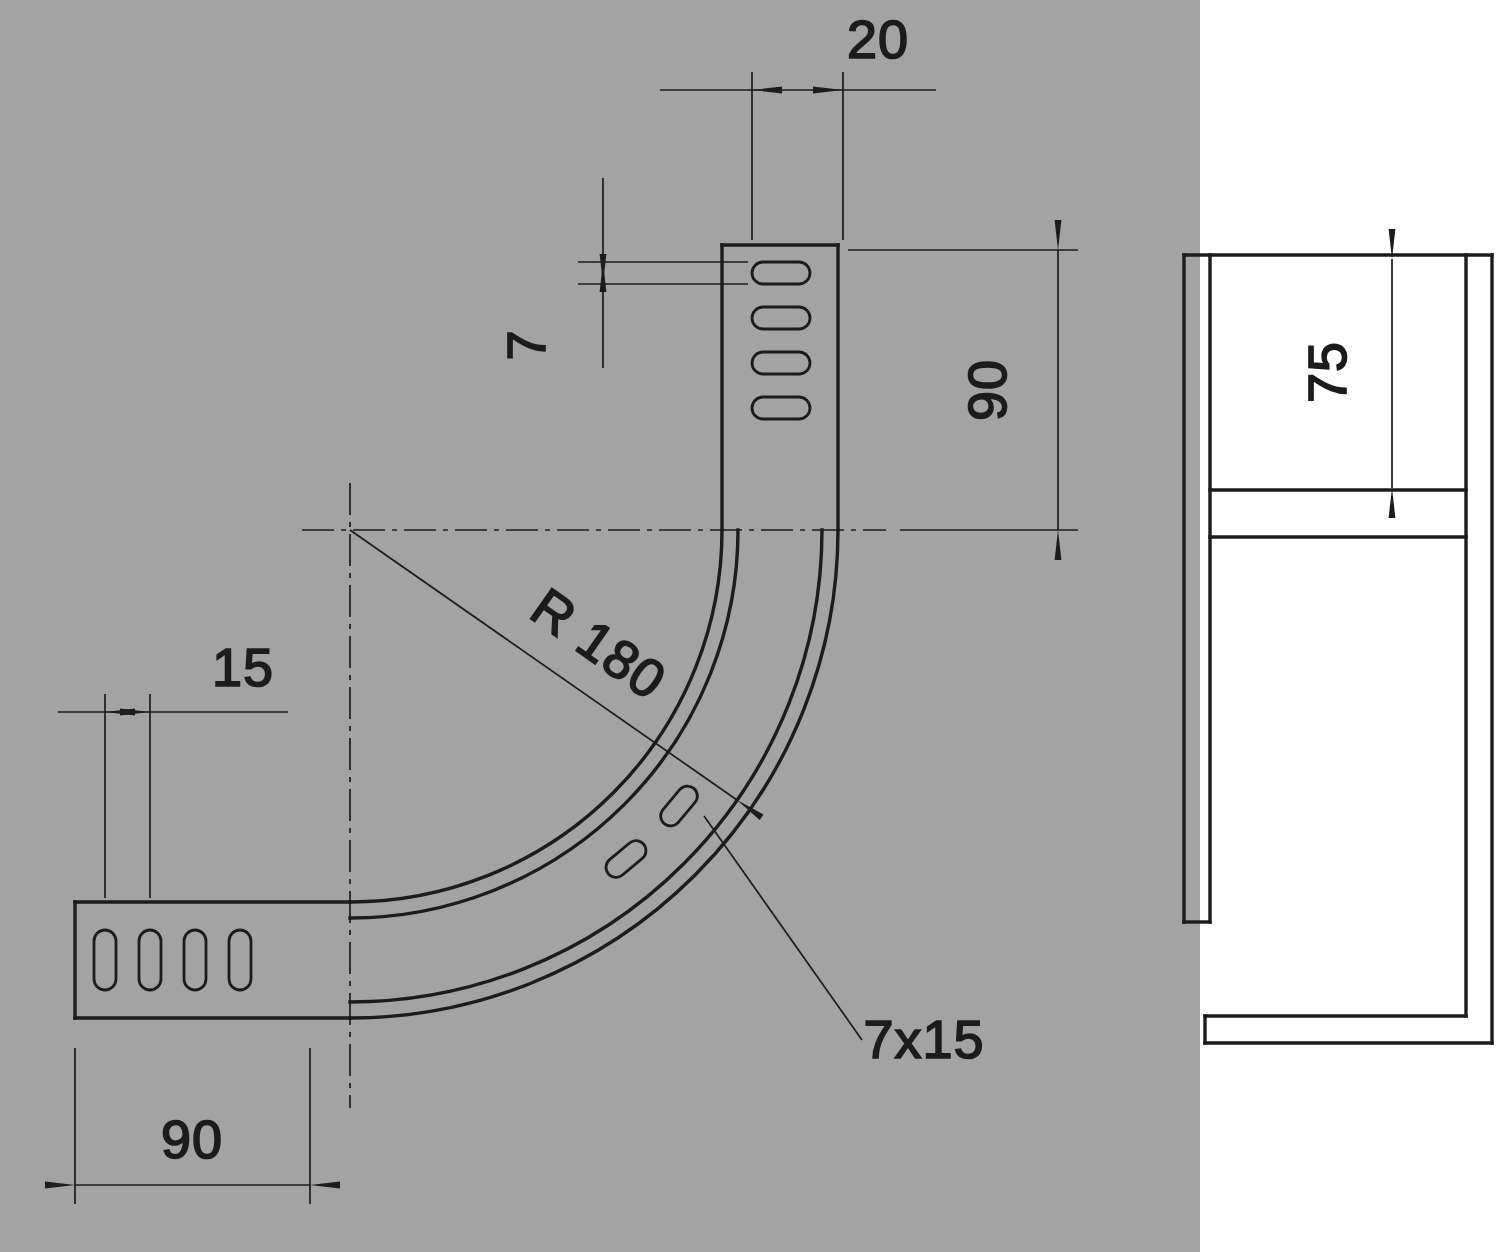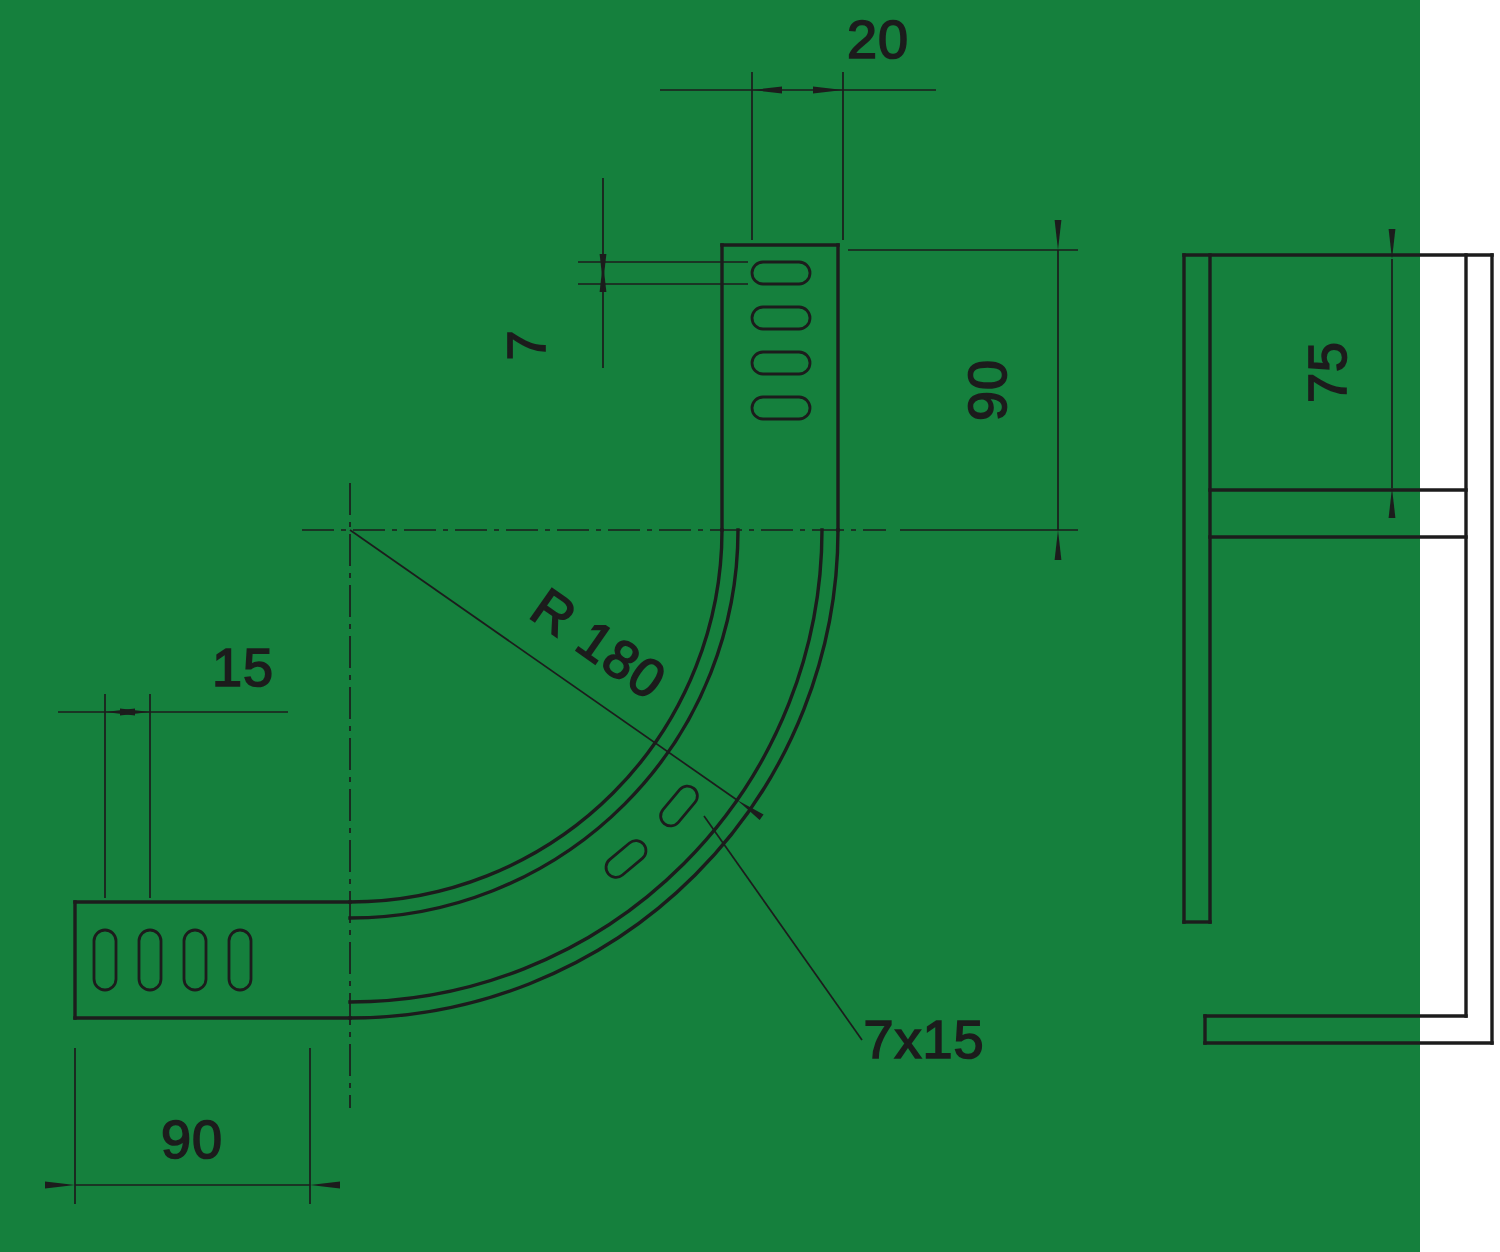--- a/index.html
+++ b/index.html
@@ -1,17 +1,17 @@
 <!DOCTYPE html>
 <html><head>
 <meta charset="utf-8">
 <style>
   html,body{margin:0;padding:0;background:#ffffff;}
   .canvas{
-    width:1420px;height:1252px;background:#15803d;position:relative;
+    width:1200px;height:1252px;background:#a3a3a3;position:relative;
     font-family:"Liberation Sans", sans-serif;
   }
   svg{display:block;}
   .thick{stroke:#1c1c1c;stroke-width:3.4;fill:none;stroke-linecap:square;}
   .med{stroke:#1c1c1c;stroke-width:2.8;fill:none;}
   .thin{stroke:#1c1c1c;stroke-width:1.7;fill:none;}
   .center{stroke:#1c1c1c;stroke-width:1.7;fill:none;stroke-dasharray:32 7 5 7;}
   .dimtext{
     fill:#1c1c1c;font-size:54px;letter-spacing:1px;
     font-family:"Liberation Sans", sans-serif;

